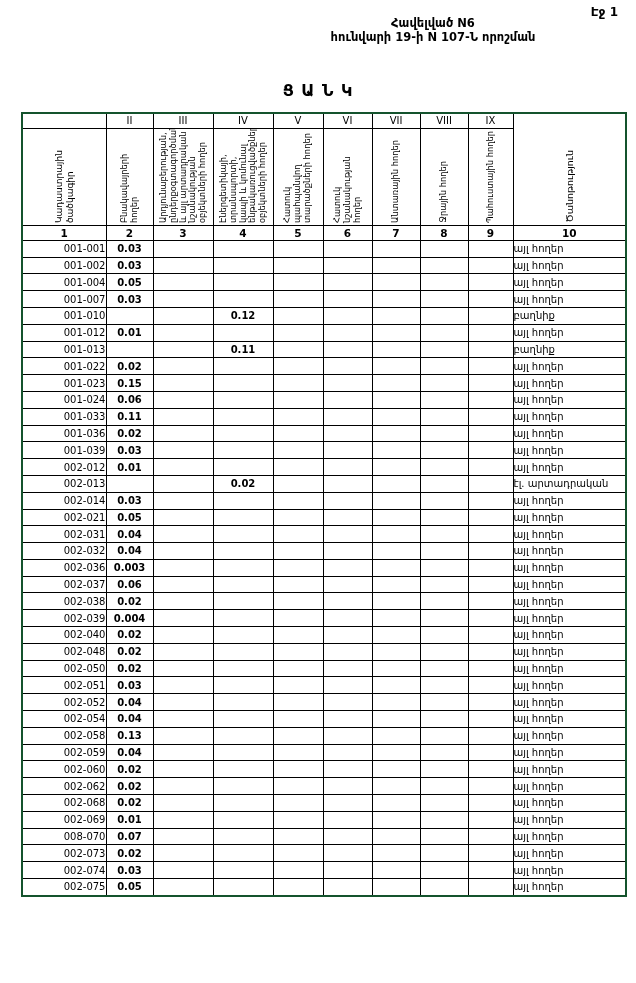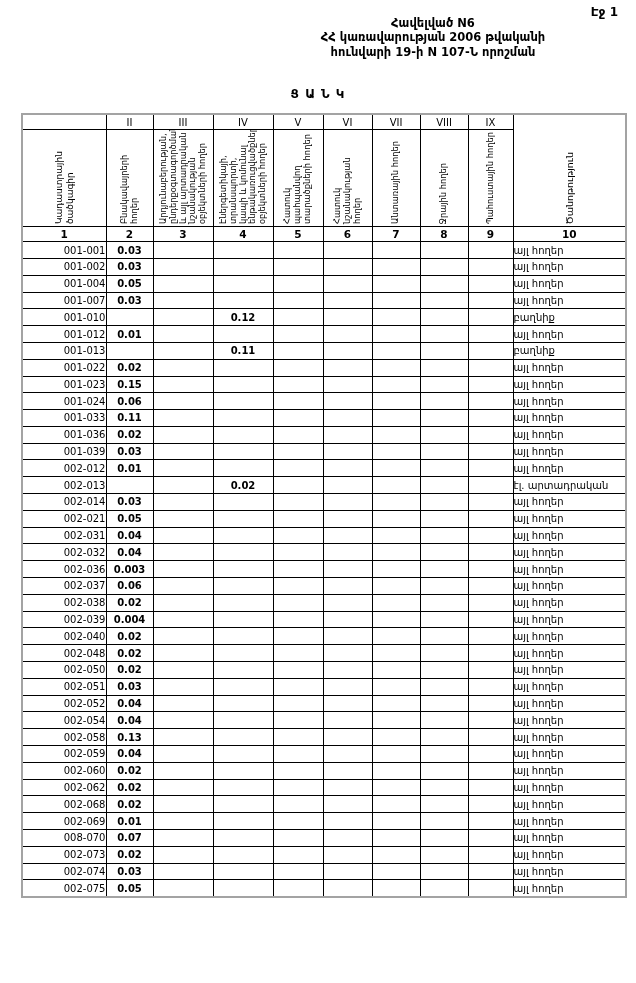--- a/index.html
+++ b/index.html
@@ -3,25 +3,25 @@
 <meta charset="utf-8">
 <style>
   html,body{margin:0;padding:0;}
   body{
     width:636px;height:983px;background:#ffffff;color:#000;
     font-family:"DejaVu Sans",sans-serif;position:relative;overflow:hidden;
   }
   .pageno{position:absolute;top:5px;right:18px;font-weight:bold;font-size:12px;}
   .appendix{margin:16px 38px 0 auto;width:330px;text-align:center;
     font-weight:bold;font-size:11.5px;line-height:1.25;}
-  .heading{margin-top:28px;text-align:center;font-weight:bold;font-size:12px;letter-spacing:1px;}
+  .heading{margin-top:36px;text-align:center;font-weight:bold;font-size:16px;letter-spacing:1px;}
   .title{margin:3px auto 0;width:598px;text-align:center;font-weight:bold;
     font-size:11.5px;line-height:1.55;}
   table.doc{border-collapse:collapse;table-layout:fixed;margin:12px 0 0 21px;
-    border:2px solid #a3a3a3;}
+    border:2px solid #14532d;}
   table.doc td{border:1px solid #000;padding:0;overflow:hidden;}
   tr.roman-row td{height:14px;font-size:10px;text-align:center;font-weight:normal;}
   tr.rot-row td{height:96px;vertical-align:bottom;}
   td.note-head{vertical-align:bottom;}
   .vtext{
     writing-mode:vertical-rl;transform:rotate(180deg);
     font-size:8.3px;line-height:1.18;max-height:92px;margin:2px auto;
     text-align:left;
   }
   .vtext.v1{font-size:9px;}
@@ -34,21 +34,20 @@
 </style>
 </head>
 <body>
 
 <div class="page">
 
   <div class="pageno">Էջ 1</div>
 
   <div class="appendix">
     <div>Հավելված N6</div>
-    <div>ՀՀ կառավարության 2006 թվականի</div>
     <div>հունվարի 19-ի N 107-Ն որոշման</div>
   </div>
 
   <div class="heading">Ց Ա Ն Կ</div>
 
   <table class="doc">
     <colgroup id="cols">
         <col style="width: 84px;">
         <col style="width: 47px;">
         <col style="width: 60px;">

